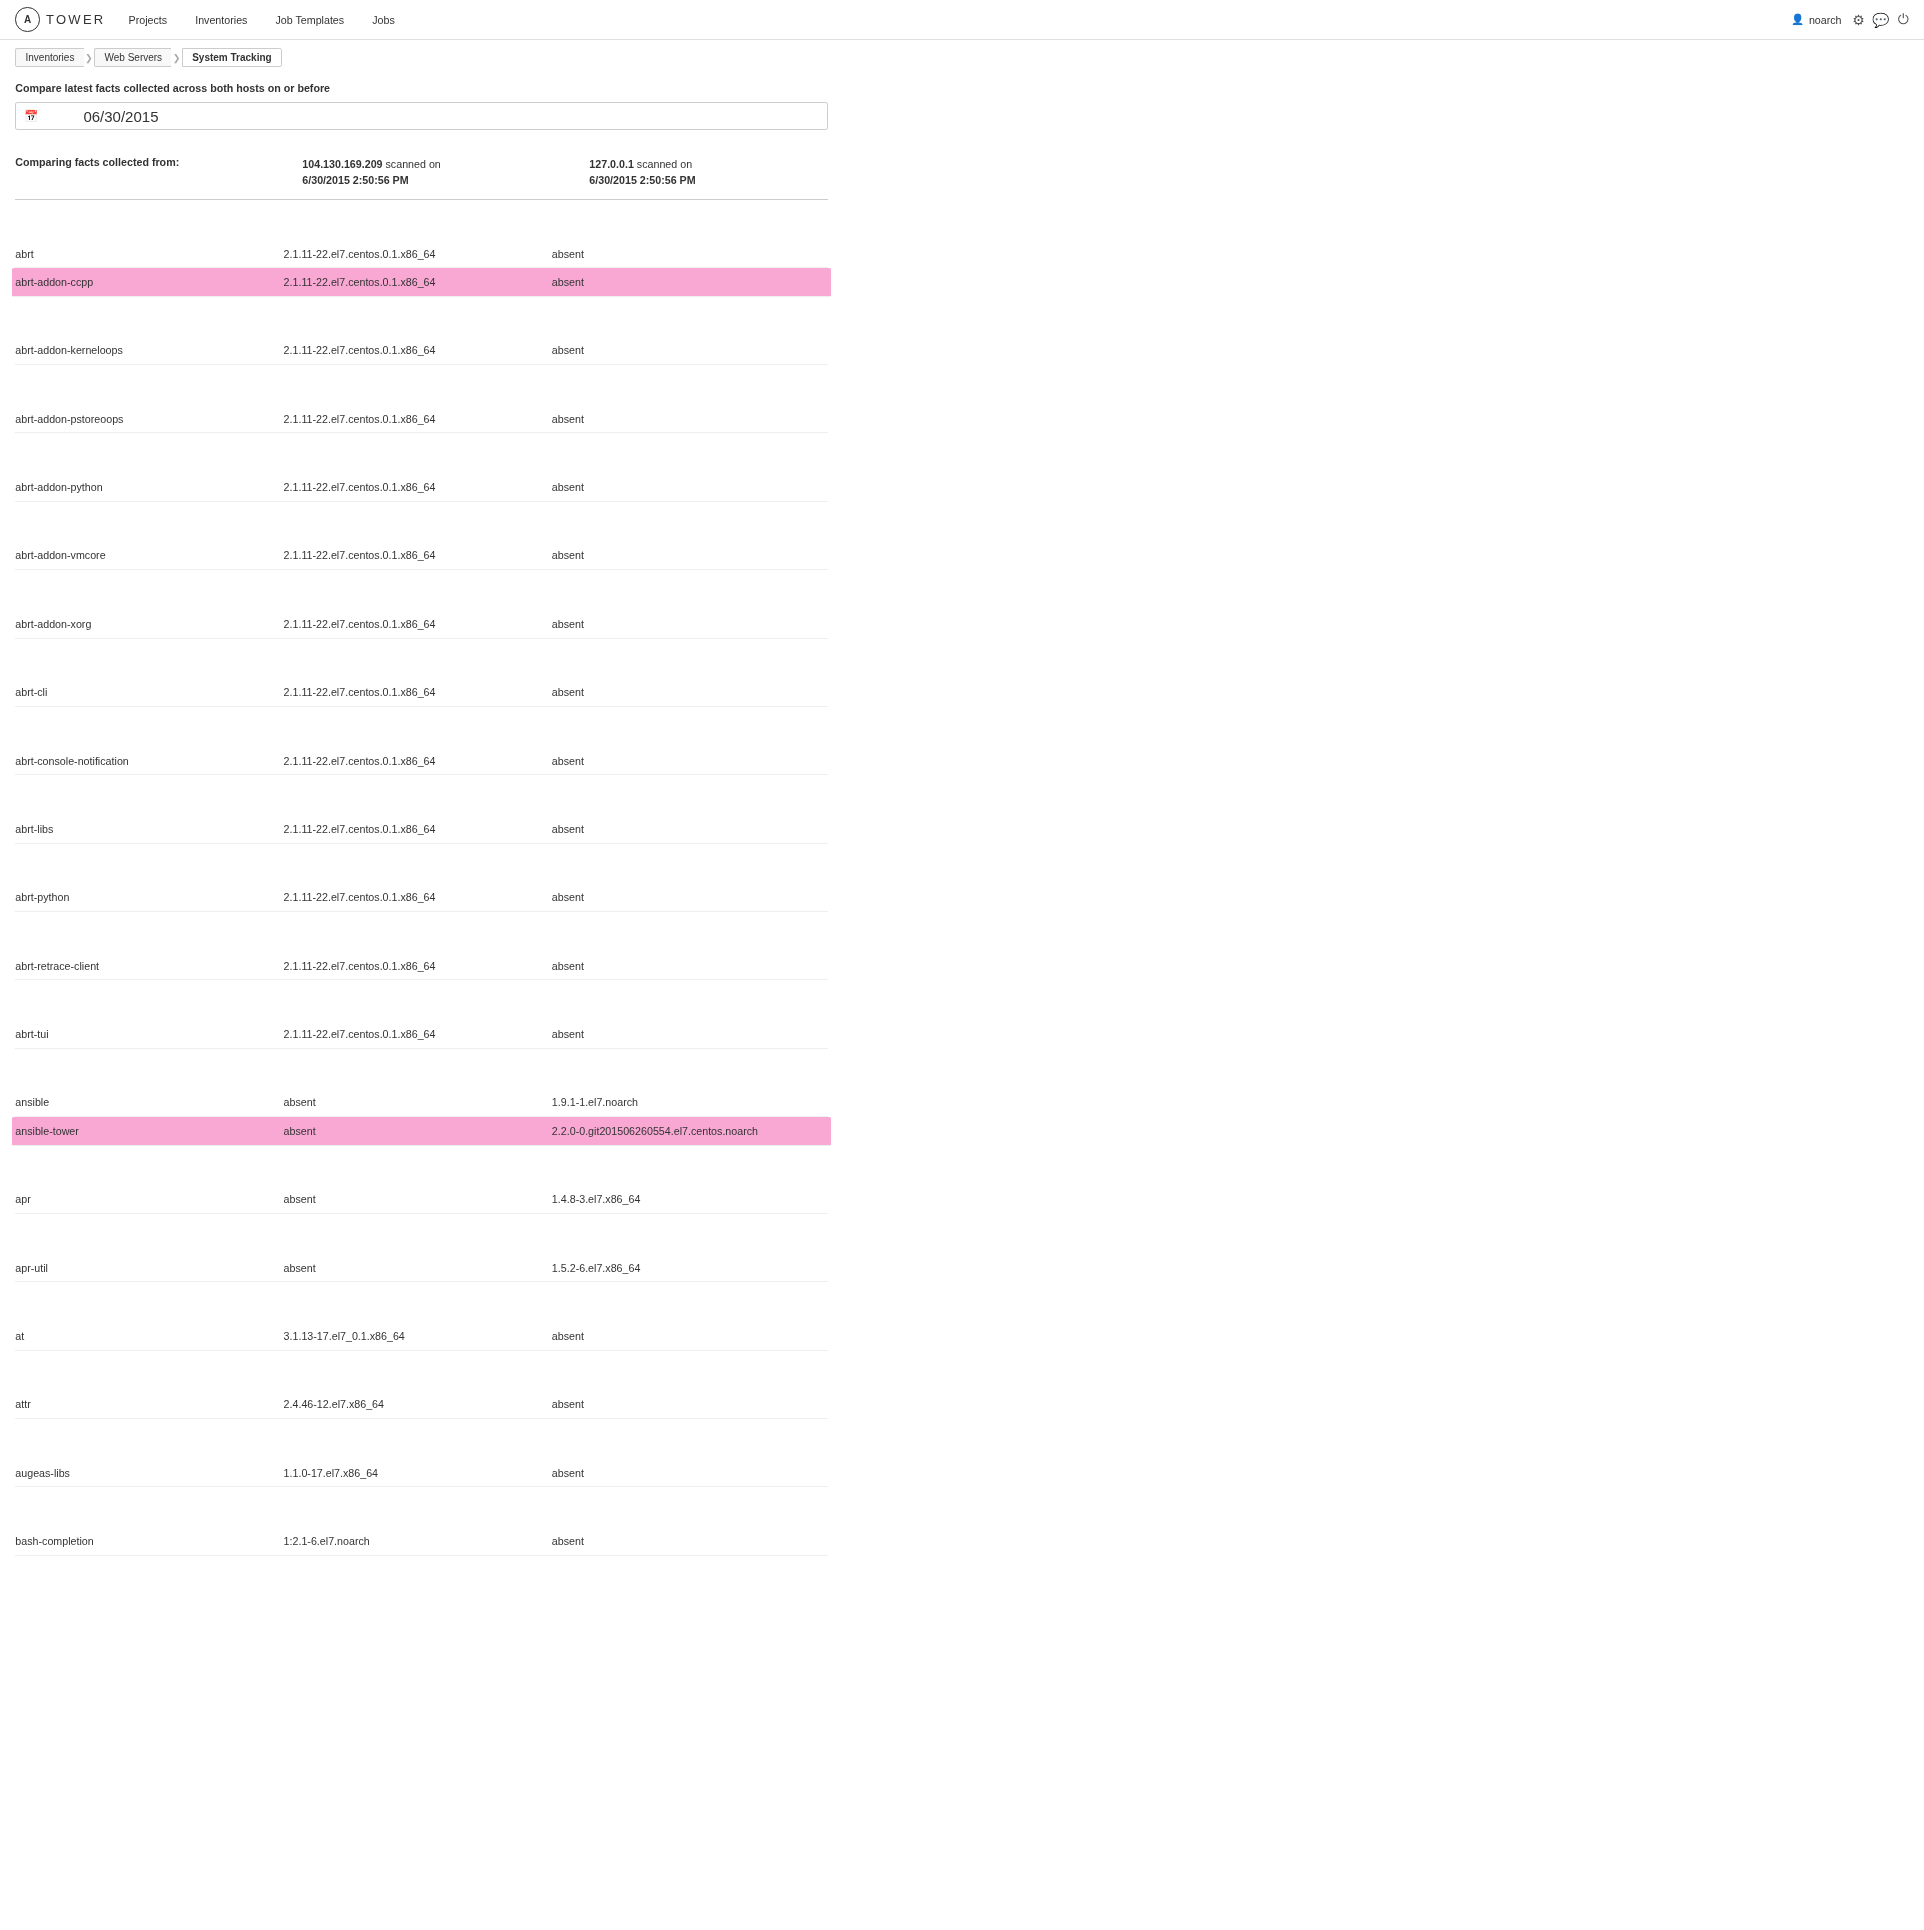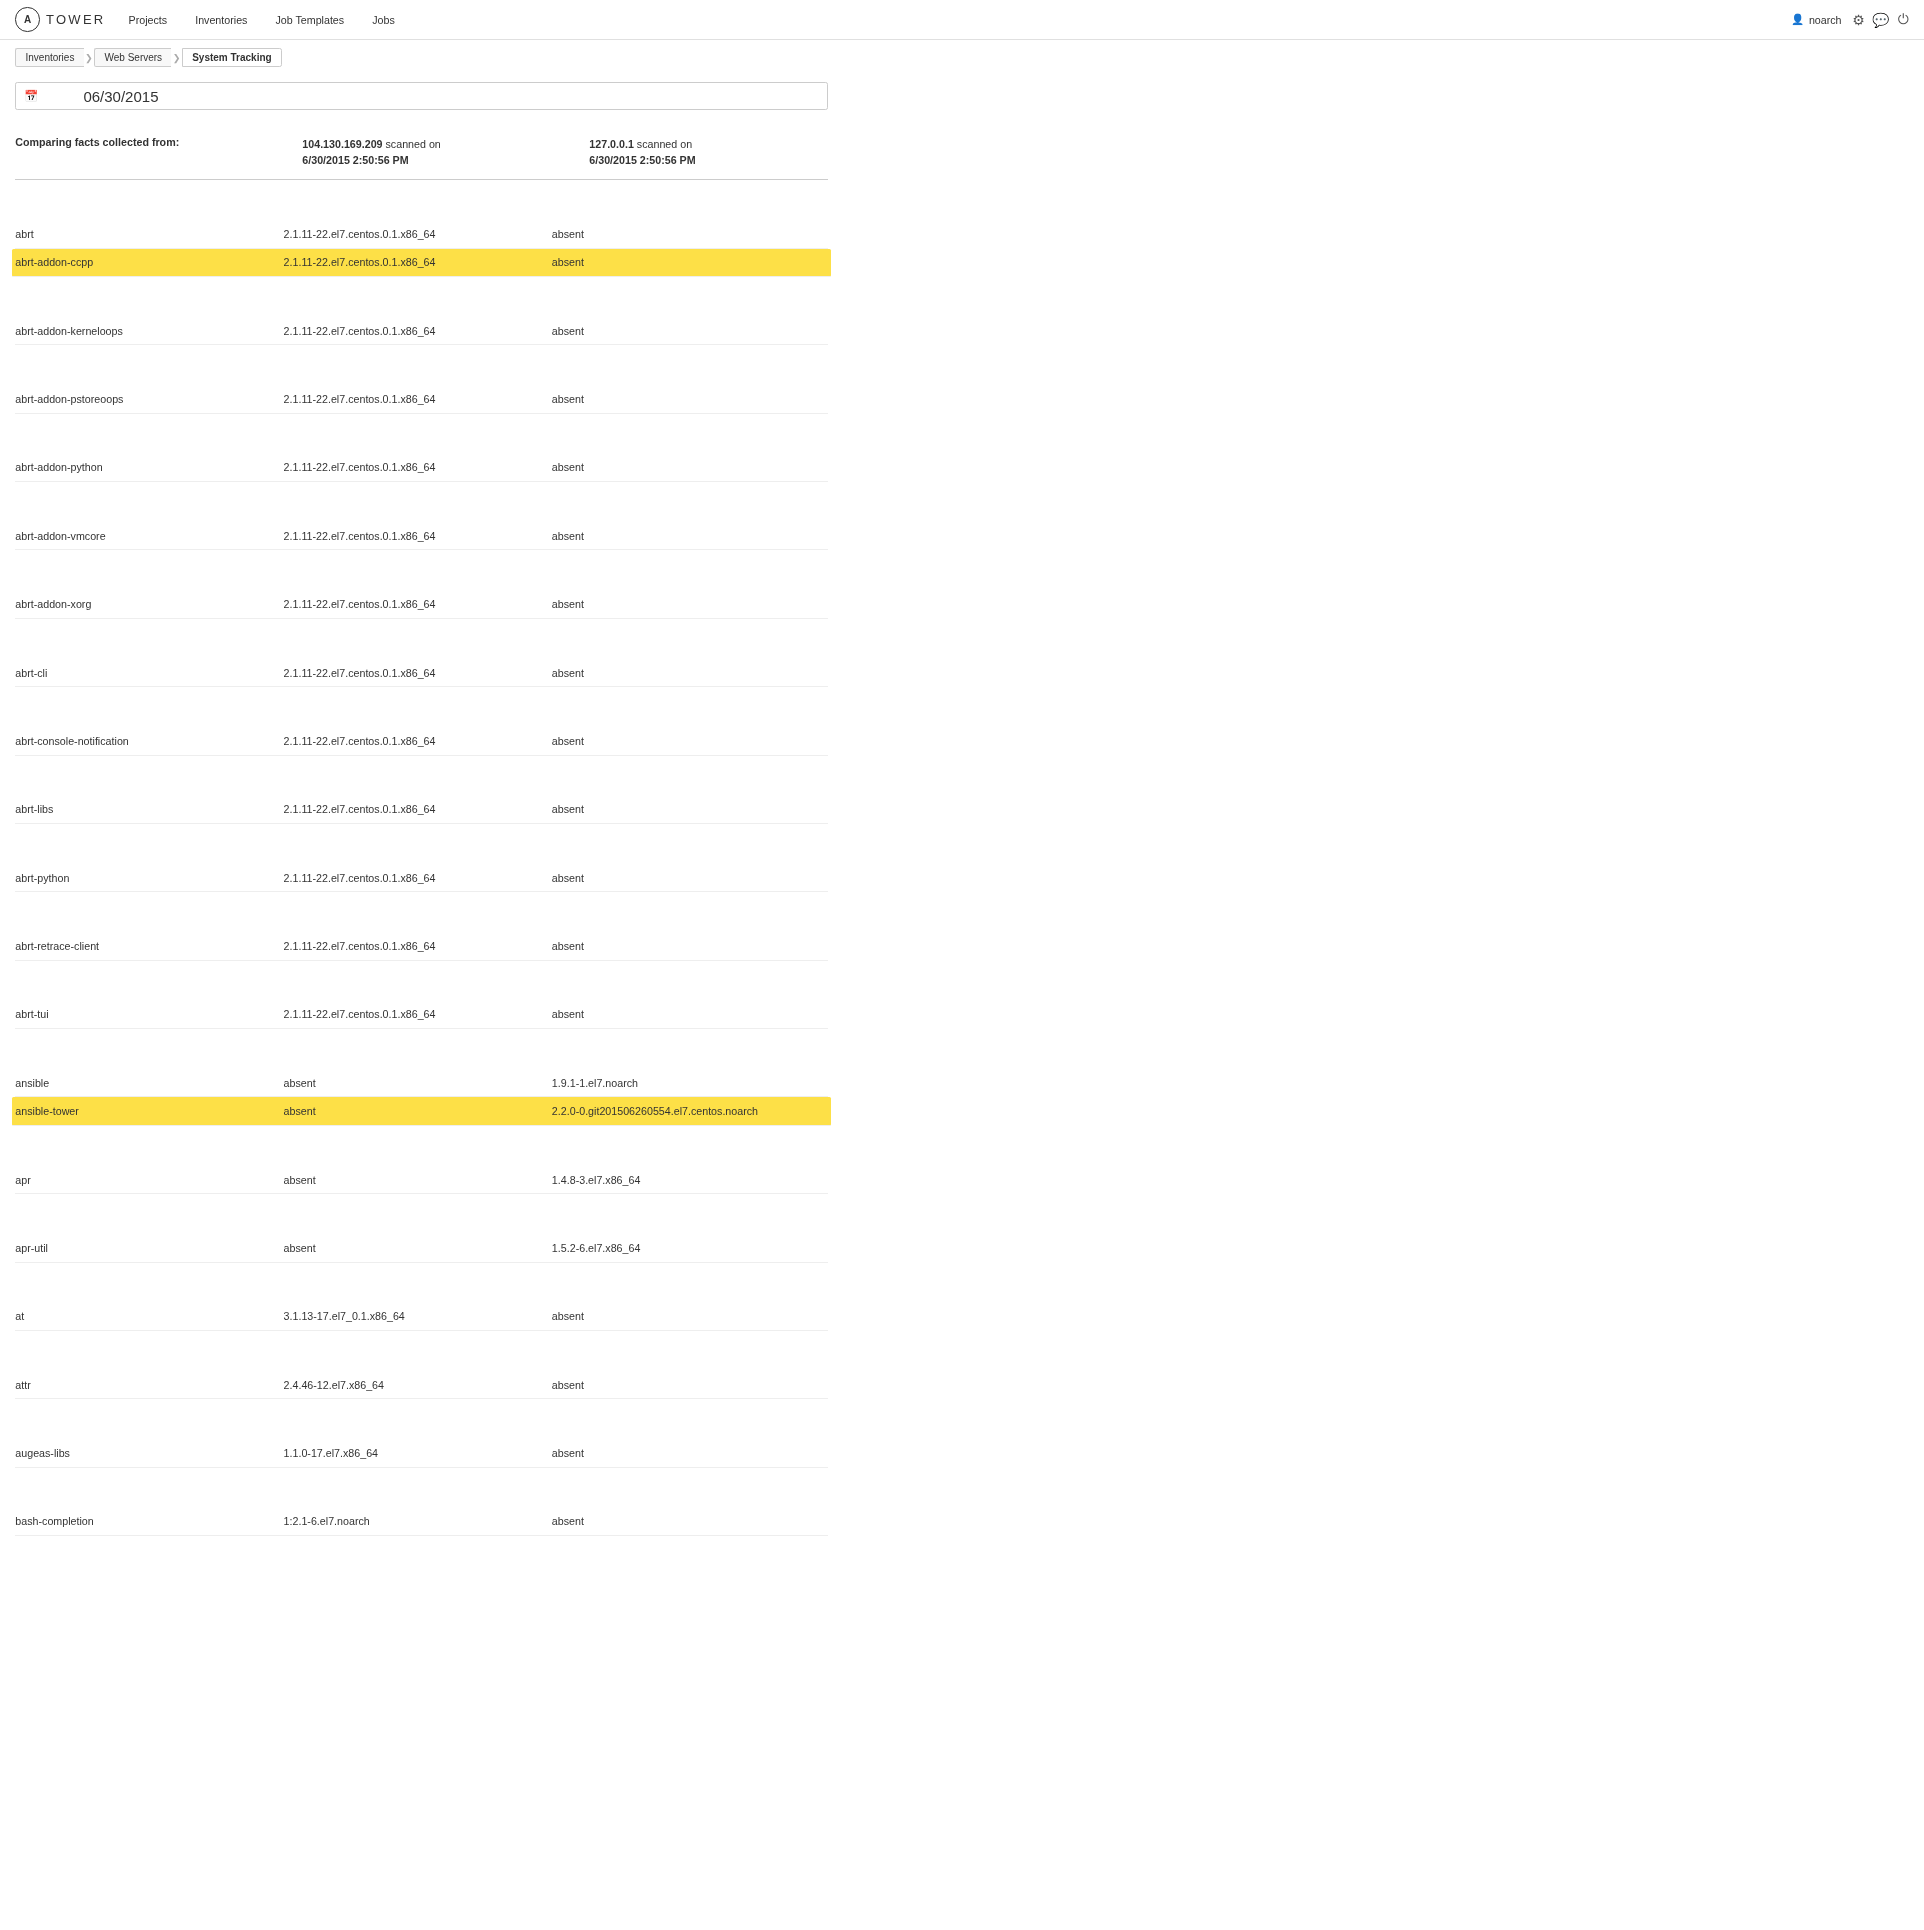--- a/index.html
+++ b/index.html
@@ -125,21 +125,21 @@
 
     .data-table { max-width: 813px; }
     .data-row {
       display: flex;
       align-items: center;
       padding: 7.7px 0;
       border-bottom: 0.8px solid #eee;
       font-size: 10.7px;
       margin-top: 40px;
     }
-    .data-row.highlighted { background: #fde047; margin: 0 -3.1px; padding: 7.7px 3.1px; border-radius: 1.5px; }
+    .data-row.highlighted { background: #f9a8d4; margin: 0 -3.1px; padding: 7.7px 3.1px; border-radius: 1.5px; }
     .data-cell { width: 33%; color: #333; }
   </style>
 </head>
 <body>
 
 <nav class="navbar">
   <div class="navbar-logo">
     <div class="logo-circle">
       <span>A</span>
     </div>
@@ -166,20 +166,21 @@
 
 <div class="breadcrumb-bar">
   <a class="breadcrumb-item">Inventories</a>
   <span class="breadcrumb-arrow">❯</span>
   <a class="breadcrumb-item">Web Servers</a>
   <span class="breadcrumb-arrow">❯</span>
   <span class="breadcrumb-item">System Tracking</span>
 </div>
 
 <div class="main-content">
+  <div class="compare-label">Compare latest facts collected across both hosts on or before</div>
 
   <div class="date-input-container">
     <span class="calendar-icon">📅</span>
     <span class="date-input-text">06/30/2015</span>
   </div>
 
 
   <div class="compare-header">
     <div class="compare-col-label">Comparing facts collected from:</div>
     <div class="compare-col-host"><strong>104.130.169.209</strong> scanned on<br><strong>6/30/2015 2:50:56 PM</strong></div>

